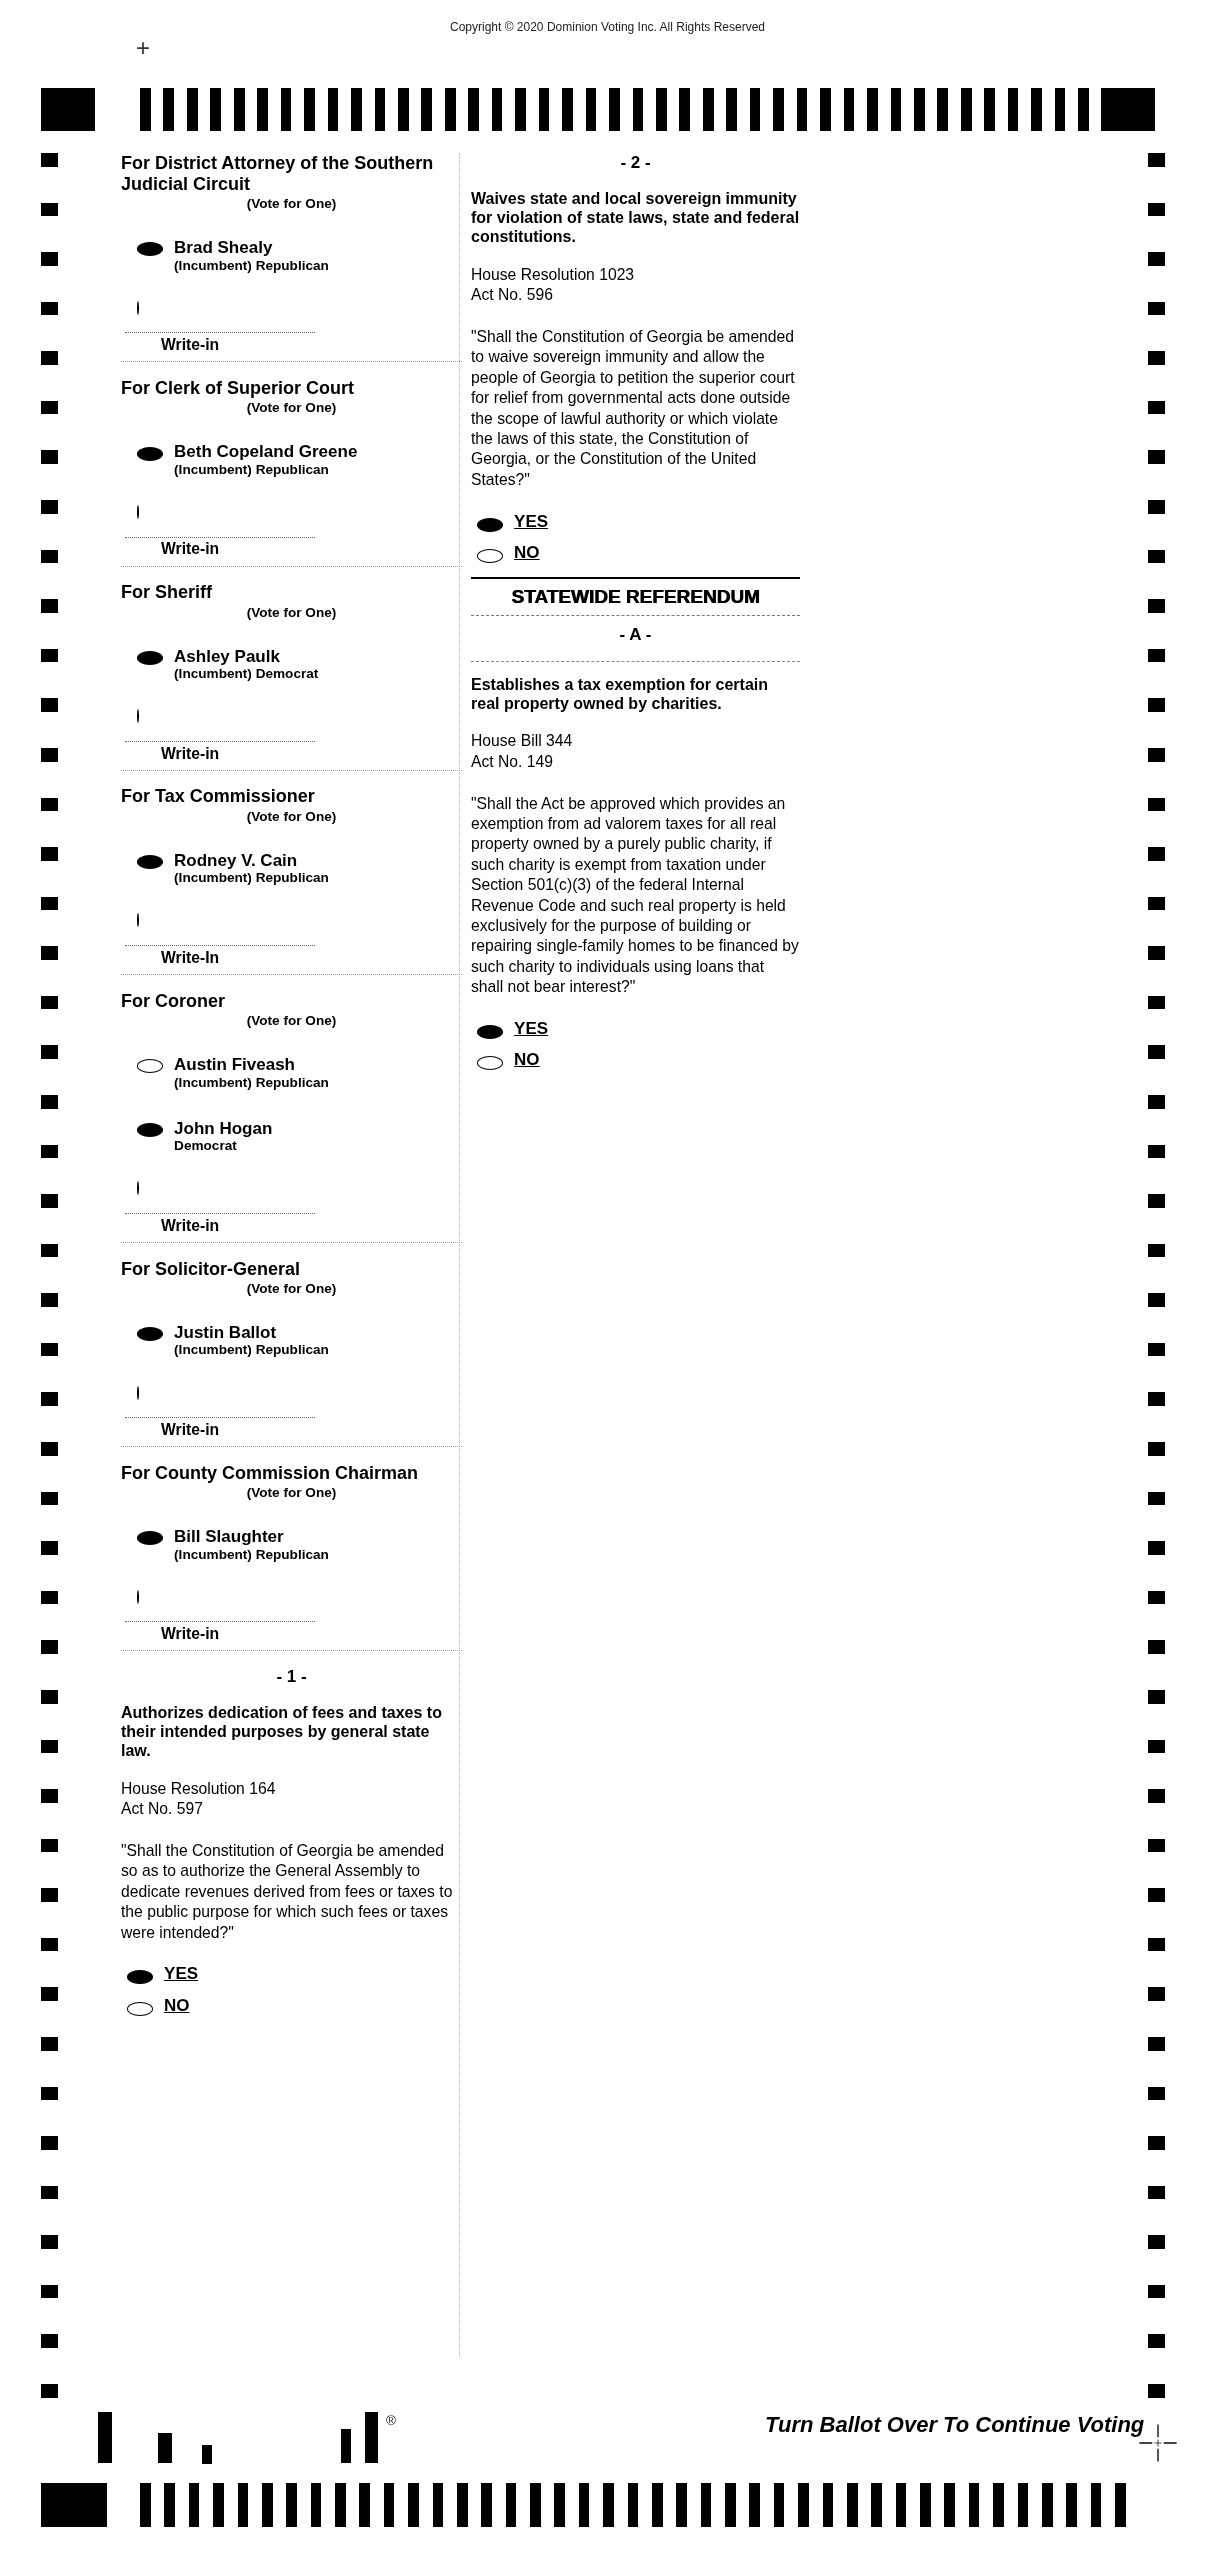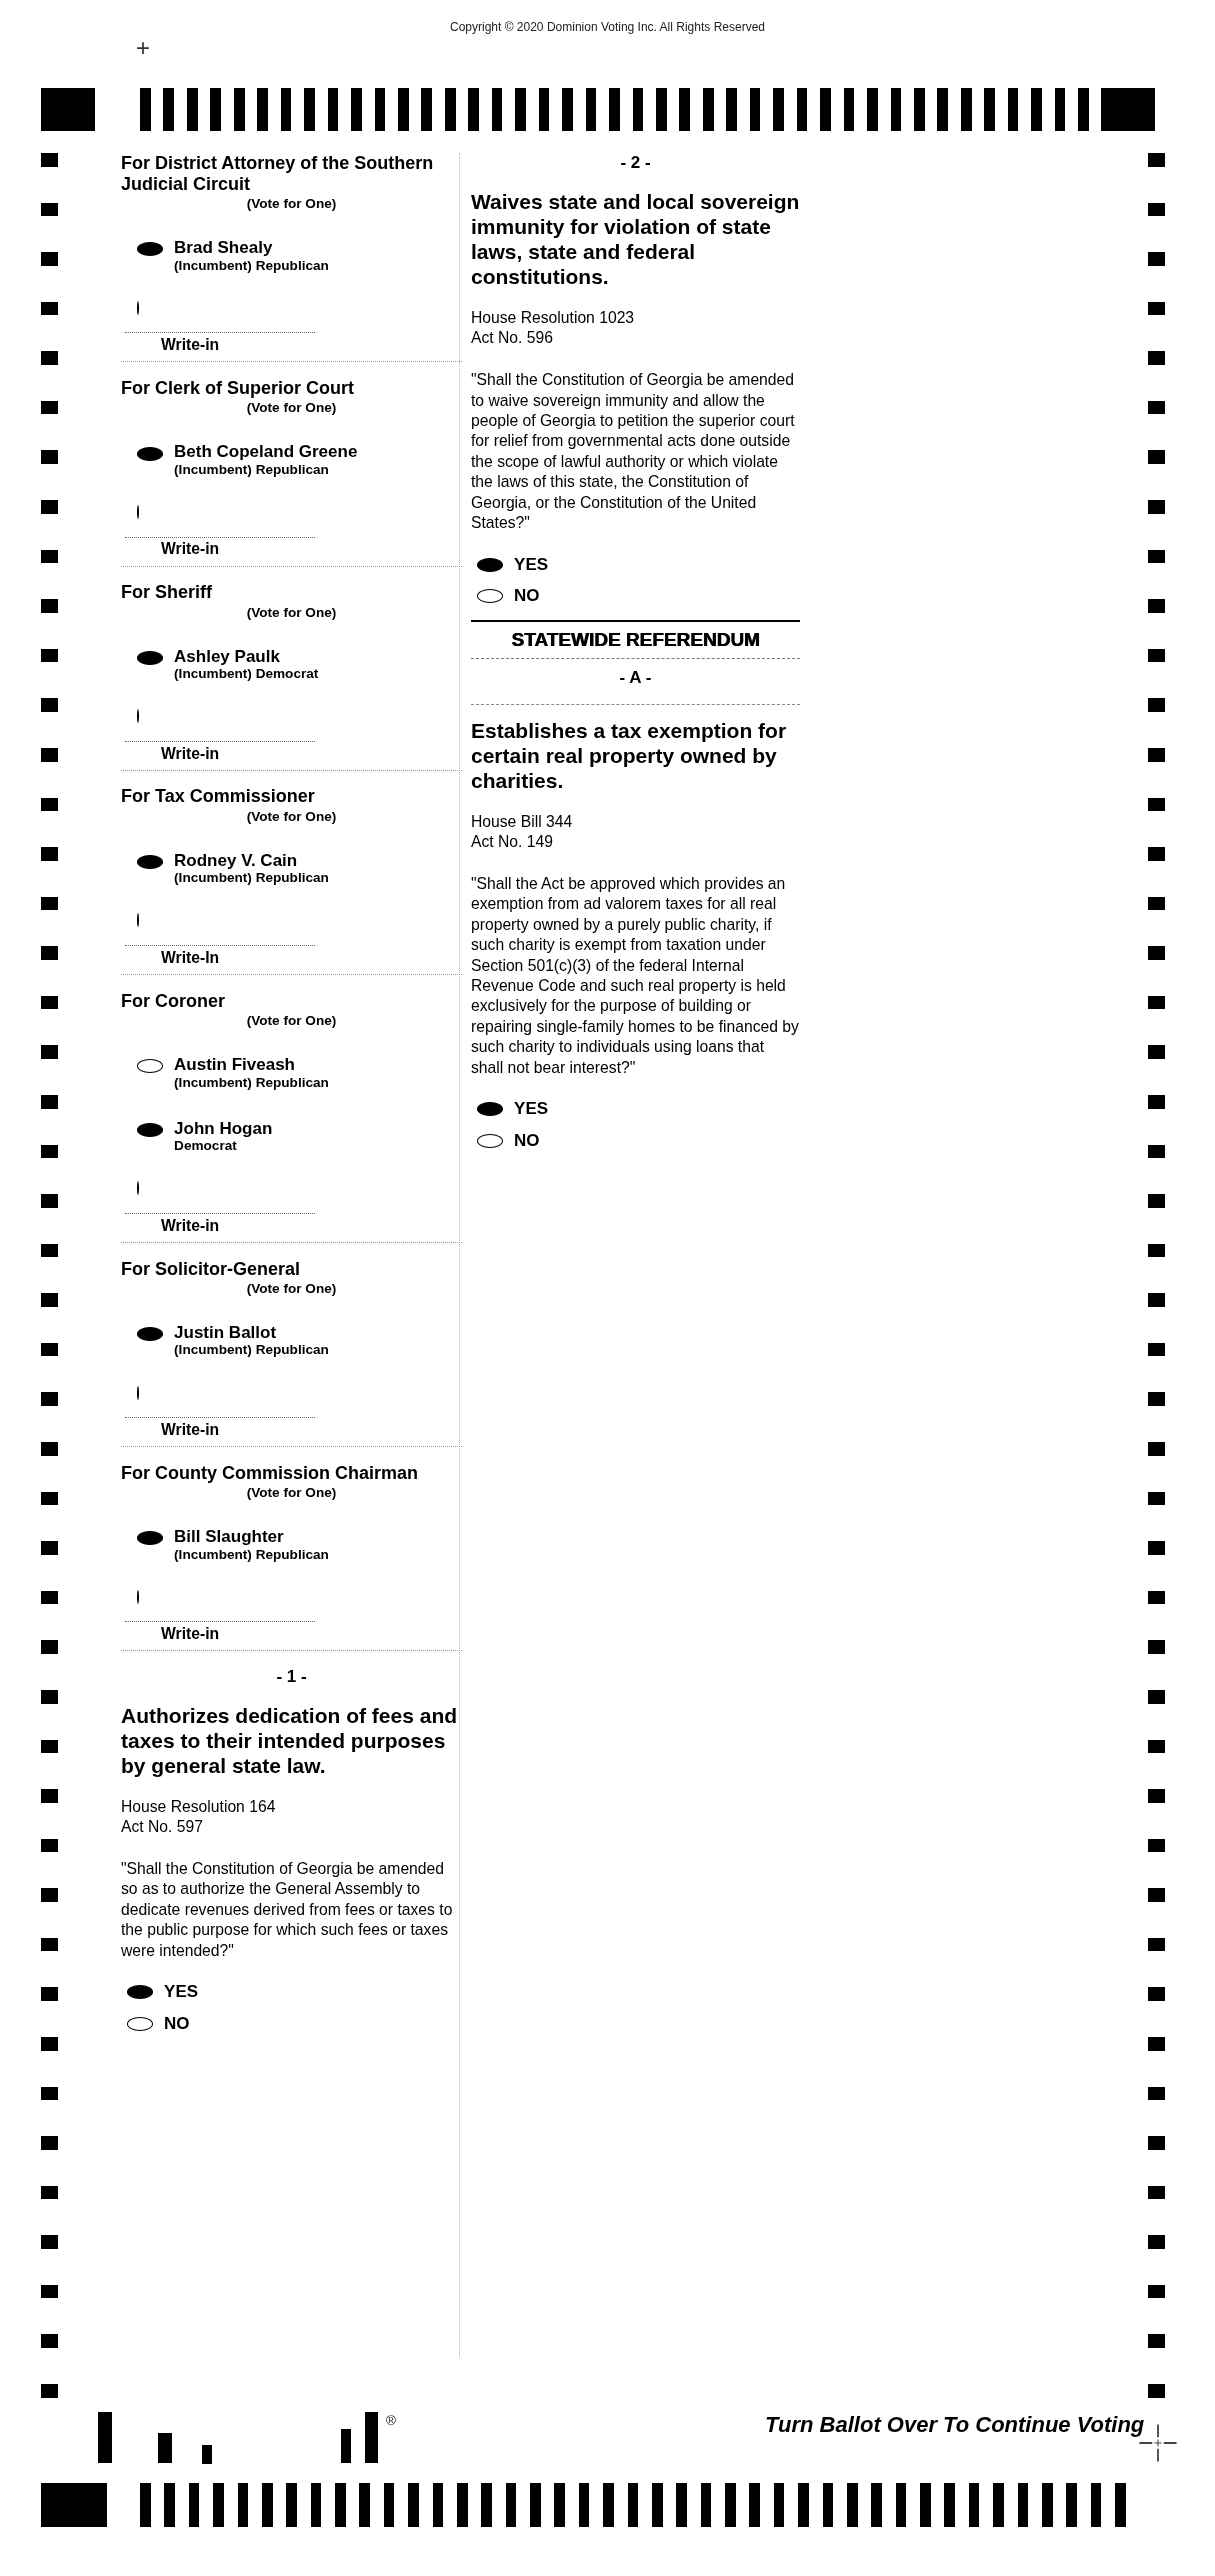--- a/index.html
+++ b/index.html
@@ -30,24 +30,24 @@
   .cand-text{margin-left:11.4px;}
   .cand-name{font-weight:bold;font-size:17px;line-height:1.15;}
   .cand-detail{font-weight:bold;font-size:13.6px;line-height:1.15;}
   .writein-oval-row{margin:0 0 8.6px 15.7px;}
   .writein-rule{width:190px;border-top:1.4px dotted #666;margin:18.5px 0 2.9px 4.3px;height:0;}
   .writein-label{font-weight:bold;font-size:15.7px;margin:0 0 2.9px 40px;}
   
   .amend-box{border:2.1px solid #3a3a3a;padding:11.4px 5.7px;margin:2.9px 0 10px;text-align:center;
              font-weight:bold;font-size:19px;line-height:1.22;letter-spacing:0.4px;text-shadow:0.7px 0 0 #000;}
   .measure-number{text-align:center;font-weight:bold;font-size:17px;margin:7.1px 0 15.7px;}
-  .measure-summary{font-weight:bold;font-size:21px;line-height:1.2;margin:0 0 18.5px;}
+  .measure-summary{font-weight:bold;font-size:16px;line-height:1.2;margin:0 0 18.5px;}
   .measure-refs{font-size:15.7px;line-height:1.3;margin:0 0 21.4px;}
   .measure-question{font-size:15.7px;line-height:1.3;margin:0 0 21.4px;}
-  .vote-row{display:flex;align-items:center;margin:0 0 11.4px 5.7px;}
+  .vote-row{display:flex;align-items:flex-end;margin:0 0 11.4px 5.7px;text-decoration:underline;}
   .vote-row .oval{margin-right:11.4px;}
   .vote-label{font-weight:bold;font-size:17px;}
   .ref-header{border-top:2.1px solid #000;border-bottom:1.4px dashed #777;text-align:center;font-weight:bold;
               font-size:19px;line-height:1.22;padding:5.7px 0 7.1px;margin:14.3px 0 8.6px;text-shadow:0.7px 0 0 #000;}
   .sub-rule{border-top:1.4px dashed #888;margin:0 0 13px;height:0;}
   
   .turn-over{position:absolute;left:765px;top:2412px;font-weight:bold;font-size:22px;font-style:italic;}
   .abar{position:absolute;background:#000;}
   .reg-symbol{position:absolute;left:386px;top:2413px;font-size:13.6px;color:#222;}
   .crosshair{position:absolute;left:1138px;top:2423px;}

